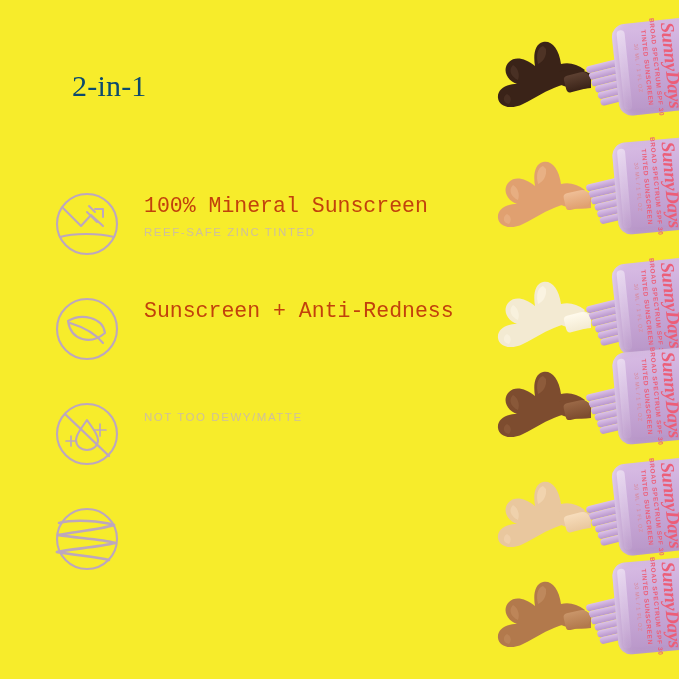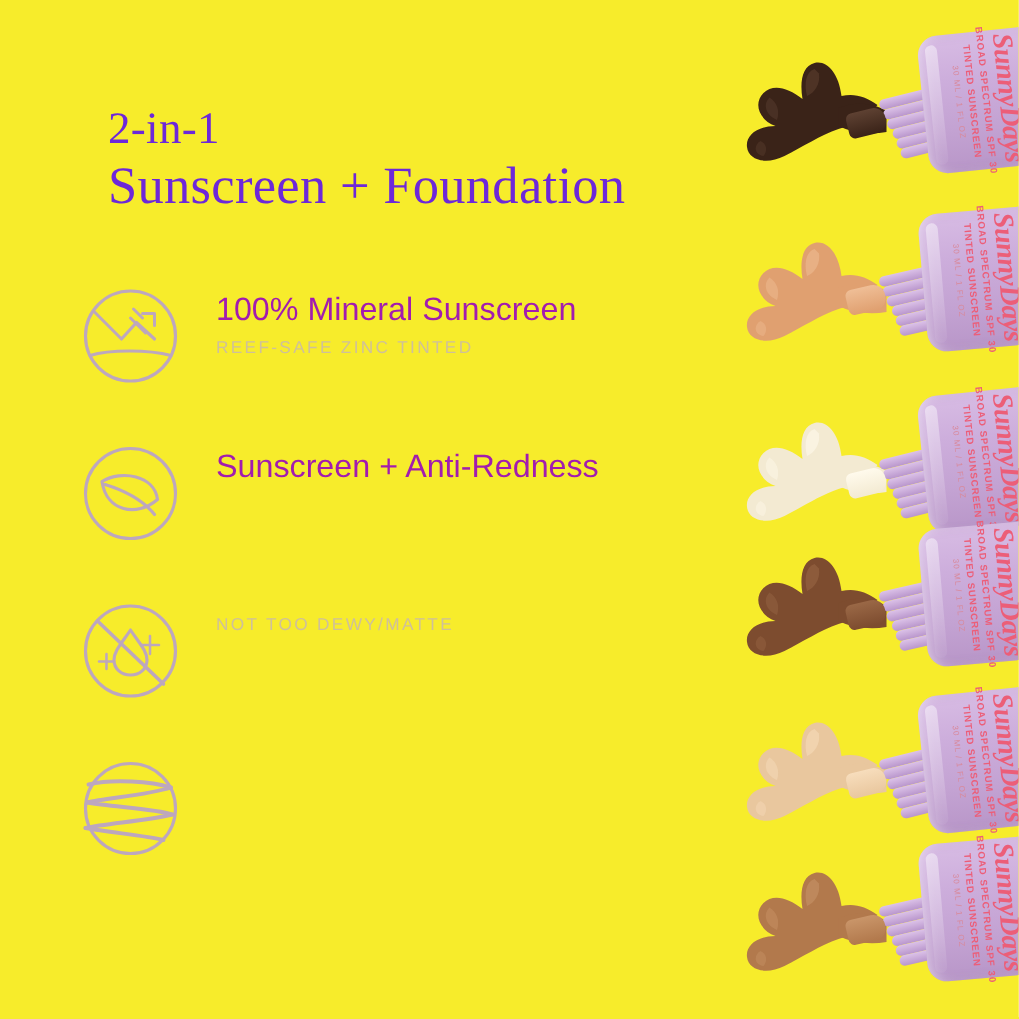--- a/index.html
+++ b/index.html
@@ -20,21 +20,21 @@
     background: #F7EC2B;
     overflow: hidden;
   }
 
   
   .headline {
     position: absolute;
     left: 72px;
     top: 70px;
     font-family: "Liberation Serif", serif;
-    color: #6d28d9;
+    color: #0c4a6e;
     line-height: 1.06;
   }
   .headline-l1 {
     font-size: 30px;
     letter-spacing: 0.2px;
     display: block;
   }
   .headline-l2 {
     font-size: 35px;
     letter-spacing: 0.2px;
@@ -64,23 +64,23 @@
     display: block;
     width: 72px;
     height: 72px;
   }
   .feature-text {
     position: absolute;
     left: 96px;
     top: 8px;
   }
   .feature-title {
-    font-family: Liberation Sans, sans-serif;
+    font-family: Liberation Mono, monospace;
     font-size: 21.5px;
-    color: #a21caf;
+    color: #c2410c;
     line-height: 1.15;
     white-space: nowrap;
   }
   .feature-sub {
     font-family: "Liberation Sans", sans-serif;
     font-size: 11.5px;
     letter-spacing: 1.55px;
     color: #CFC09A;
     margin-top: 7px;
     white-space: nowrap;
@@ -208,21 +208,20 @@
   }
   .swatch svg { display: block; width: 120px; height: 112px; }
 </style>
 </head>
 <body>
 
 <div id="stage">
 
   <div class="headline">
     <span class="headline-l1">2-in-1</span>
-    <span class="headline-l2">Sunscreen + Foundation</span>
   </div>
 
   <div class="features">
 
     <div class="feature">
       <div class="feature-icon">
         <svg viewBox="0 0 72 72" fill="none" stroke="#BDA7BE" stroke-width="2.1" stroke-linecap="round" stroke-linejoin="round">
           <circle cx="36" cy="36" r="30"></circle>
           <path d="M12 20 L30 38 L40 27 L52 38"></path>
           <path d="M44 21 L52 21 L52 29" stroke-width="2"></path>

